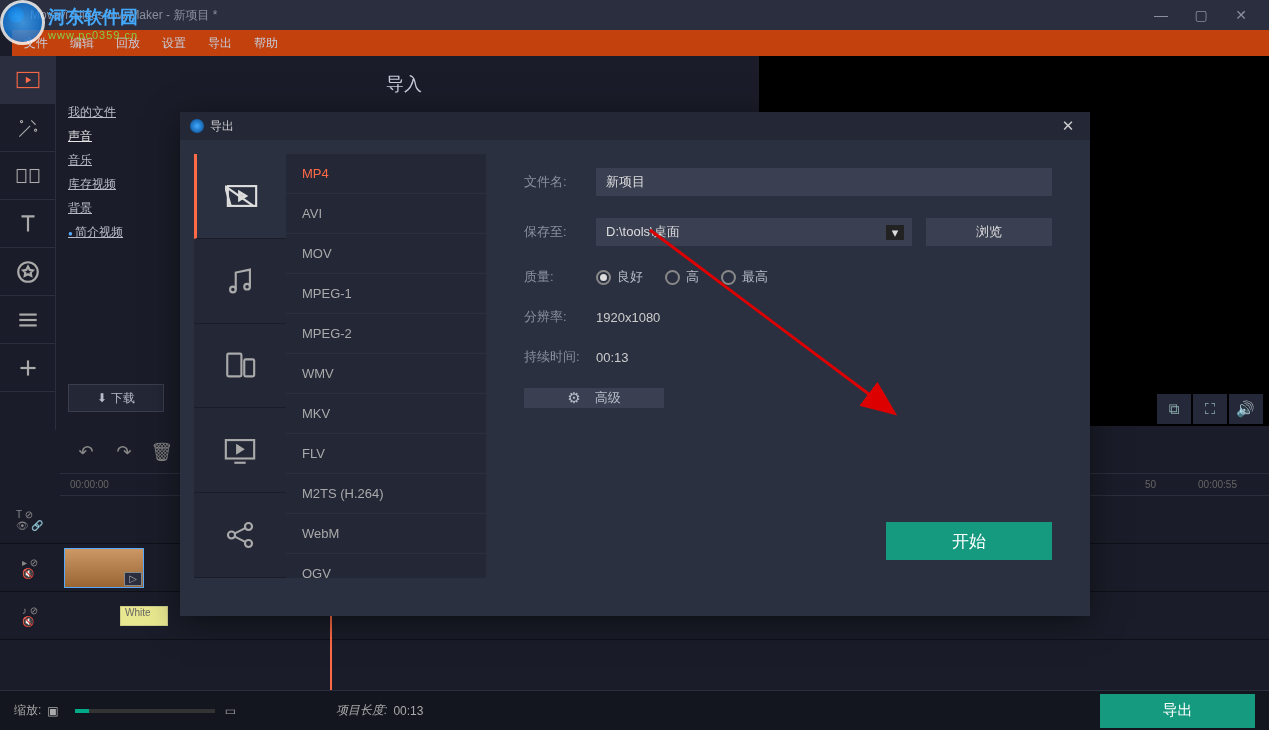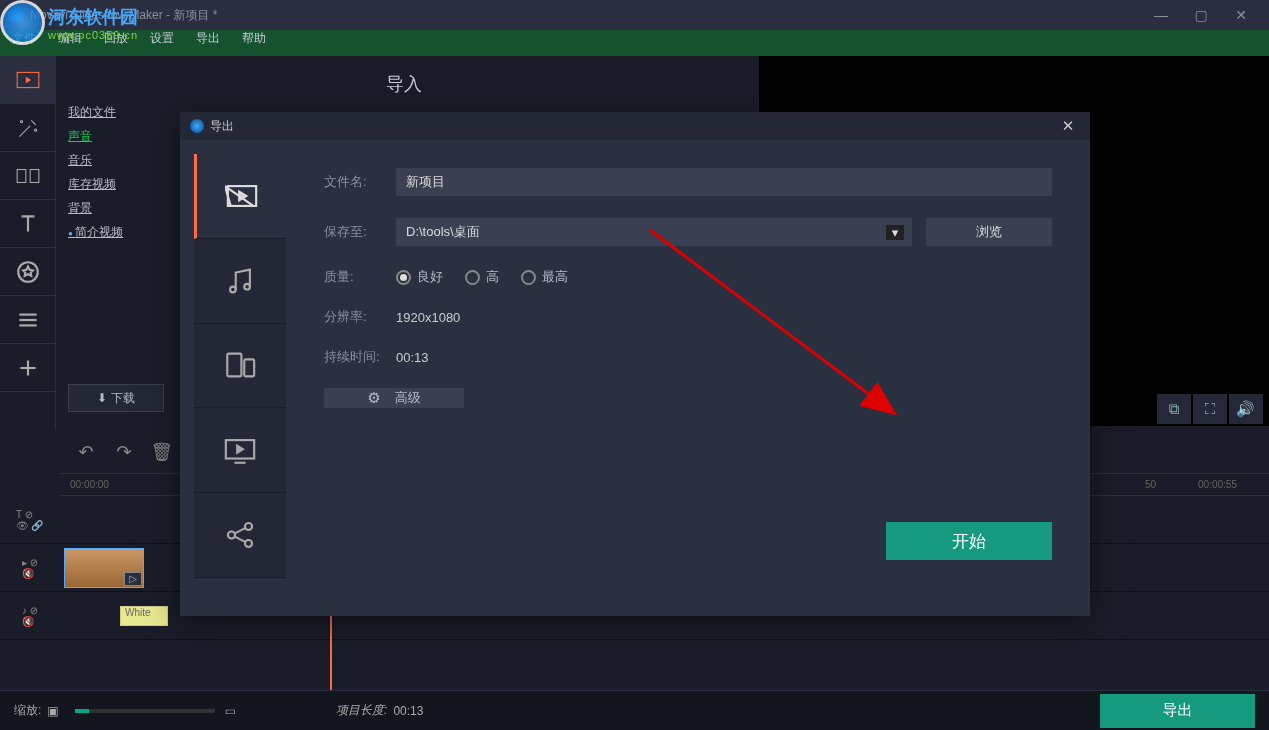--- a/index.html
+++ b/index.html
@@ -1,34 +1,34 @@
 <!DOCTYPE html>
 <html><head>
 <meta charset="utf-8">
 <style>
 * { box-sizing: border-box; margin: 0; padding: 0; font-family: "Microsoft YaHei", Arial, sans-serif; }
 body { background: #1a1d29; color: #b8bcc8; width: 1269px; height: 730px; overflow: hidden; position: relative; }
 .titlebar { height: 30px; background: #2a2e3e; display: flex; align-items: center; padding: 0 8px; font-size: 12px; color: #8a8fa0; }
 .titlebar .app-icon { width: 16px; height: 16px; background: radial-gradient(circle,#0af,#048); border-radius: 50%; margin-right: 6px; }
 .titlebar .spacer { flex: 1; }
 .titlebar .win-btn { width: 40px; height: 30px; display: flex; align-items: center; justify-content: center; color: #8a8fa0; font-size: 14px; cursor: pointer; }
-.menubar { height: 26px; background: #14532d; display: flex; align-items: flex-start; padding: 0 12px; font-size: 12px; color: #c8ccda; }
+.menubar { height: 26px; background: #c2410c; display: flex; align-items: center; padding: 0 12px; font-size: 12px; color: #c8ccda; margin-left: 12px; }
 .menubar span { margin-right: 22px; cursor: pointer; }
 .watermark { position: absolute; top: 0; left: 0; z-index: 5; }
 .watermark .logo { width: 45px; height: 45px; background: radial-gradient(circle,#4af,#06c); border-radius: 50%; border: 3px solid #fff; opacity: .8; }
 .watermark .txt1 { color: #4af; font-size: 18px; font-weight: bold; margin-left: 48px; margin-top: -40px; }
 .watermark .txt2 { color: #8c4; font-size: 11px; margin-left: 48px; letter-spacing: 1px; }
 .main { display: flex; height: 610px; }
 .left-tools { width: 56px; background: #1a1d29; border-right: 1px solid #2a2e3e; }
 .tool { width: 56px; height: 48px; display: flex; align-items: center; justify-content: center; cursor: pointer; border-bottom: 1px solid #2a2e3e; }
 .tool.active { background: #2a2e3e; }
 .tool svg { width: 26px; height: 26px; }
 .side-panel { width: 120px; background: #1a1d29; padding: 44px 12px 0; font-size: 12px; }
 .side-item { height: 24px; line-height: 24px; cursor: pointer; text-decoration: underline; }
-.side-item.active { color: #22c55e; }
+.side-item.active { color: #e5e5e5; }
 .side-item.bullet::before { content: "● "; color: #5af; font-size: 8px; }
 .download-btn { margin-top: 140px; height: 28px; border: 1px solid #3a3e4e; display: flex; align-items: center; justify-content: center; font-size: 12px; cursor: pointer; background: #232736; }
 .download-btn::before { content: "⬇ "; margin-right: 4px; }
 .content { flex: 1; position: relative; }
 .import-title { text-align: left; padding: 16px 0 8px 210px; font-size: 18px; color: #c8ccda; }
 .preview-area { position: absolute; right: 0; top: 0; width: 510px; height: 370px; background: #000; display: flex; align-items: center; justify-content: center; color: #444; font-size: 40px; }
 .timeline-area { position: absolute; left: 0; bottom: 0; width: 1269px; height: 300px; background: #1a1d29; }
 .tl-toolbar { height: 44px; display: flex; align-items: center; padding: 0 8px; border-bottom: 1px solid #2a2e3e; margin-left: 60px; }
 .tl-toolbar .tbtn { width: 36px; height: 36px; margin-right: 2px; display: flex; align-items: center; justify-content: center; cursor: pointer; font-size: 18px; color: #888; }
 .tl-ruler { height: 22px; display: flex; align-items: center; font-size: 10px; color: #666; border-bottom: 1px solid #2a2e3e; margin-left: 60px; }
@@ -255,20 +255,33 @@
       <div class="cat-item">
           <svg viewBox="0 0 24 24">
             <circle cx="6" cy="12" r="2.5"></circle>
             <circle cx="18" cy="6" r="2.5"></circle>
             <circle cx="18" cy="18" r="2.5"></circle>
             <line x1="8" y1="11" x2="16" y2="7"></line>
             <line x1="8" y1="13" x2="16" y2="17"></line>
           </svg>
         </div>
     </div>
+    <div class="fmt-col">
+      <div class="fmt-item active">MP4</div>
+      <div class="fmt-item">AVI</div>
+      <div class="fmt-item">MOV</div>
+      <div class="fmt-item">MPEG-1</div>
+      <div class="fmt-item">MPEG-2</div>
+      <div class="fmt-item">WMV</div>
+      <div class="fmt-item">MKV</div>
+      <div class="fmt-item">FLV</div>
+      <div class="fmt-item">M2TS (H.264)</div>
+      <div class="fmt-item">WebM</div>
+      <div class="fmt-item">OGV</div>
+    </div>
     <div class="settings-col">
       <div class="field-row">
         <div class="field-label">文件名:</div>
         <input class="text-input" value="新项目" style="">
       </div>
       <div class="field-row">
         <div class="field-label">保存至:</div>
         <div class="select-box">
             <span>D:\tools\桌面</span>
           </div>

